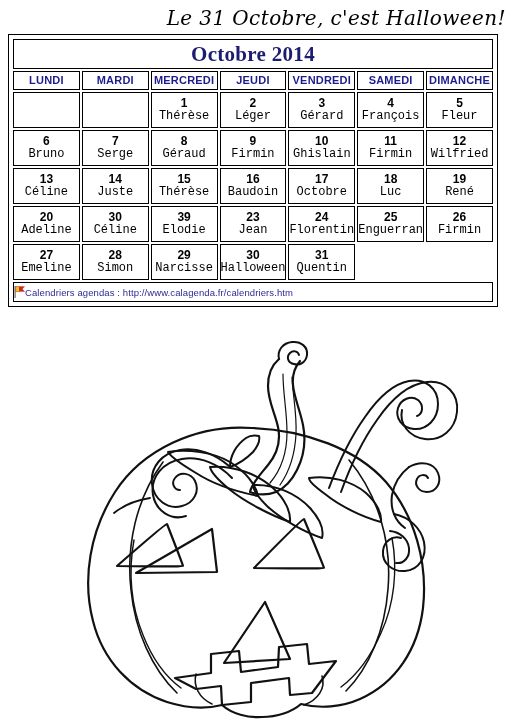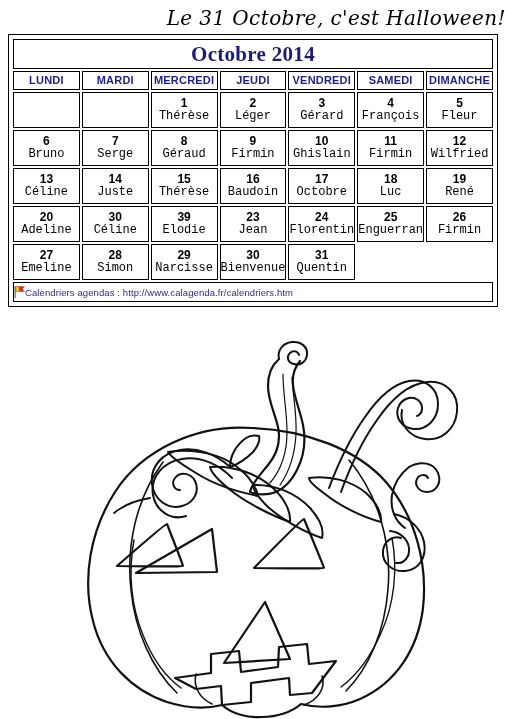--- a/index.html
+++ b/index.html
@@ -303,21 +303,21 @@
         <td class="day-cell">
           <span class="day-num">28</span>
           <span class="day-saint">Simon</span>
         </td>
         <td class="day-cell">
           <span class="day-num">29</span>
           <span class="day-saint">Narcisse</span>
         </td>
         <td class="day-cell">
           <span class="day-num">30</span>
-          <span class="day-saint">Bienvenue</span>
+          <span class="day-saint">Halloween</span>
         </td>
         <td class="day-cell">
           <span class="day-num">31</span>
           <span class="day-saint">Quentin</span>
         </td>
         <td class="day-cell empty" style="border:none;background:transparent;">
           <span class="day-num"></span>
           <span class="day-saint"></span>
         </td>
         <td class="day-cell empty" style="border:none;background:transparent;">

